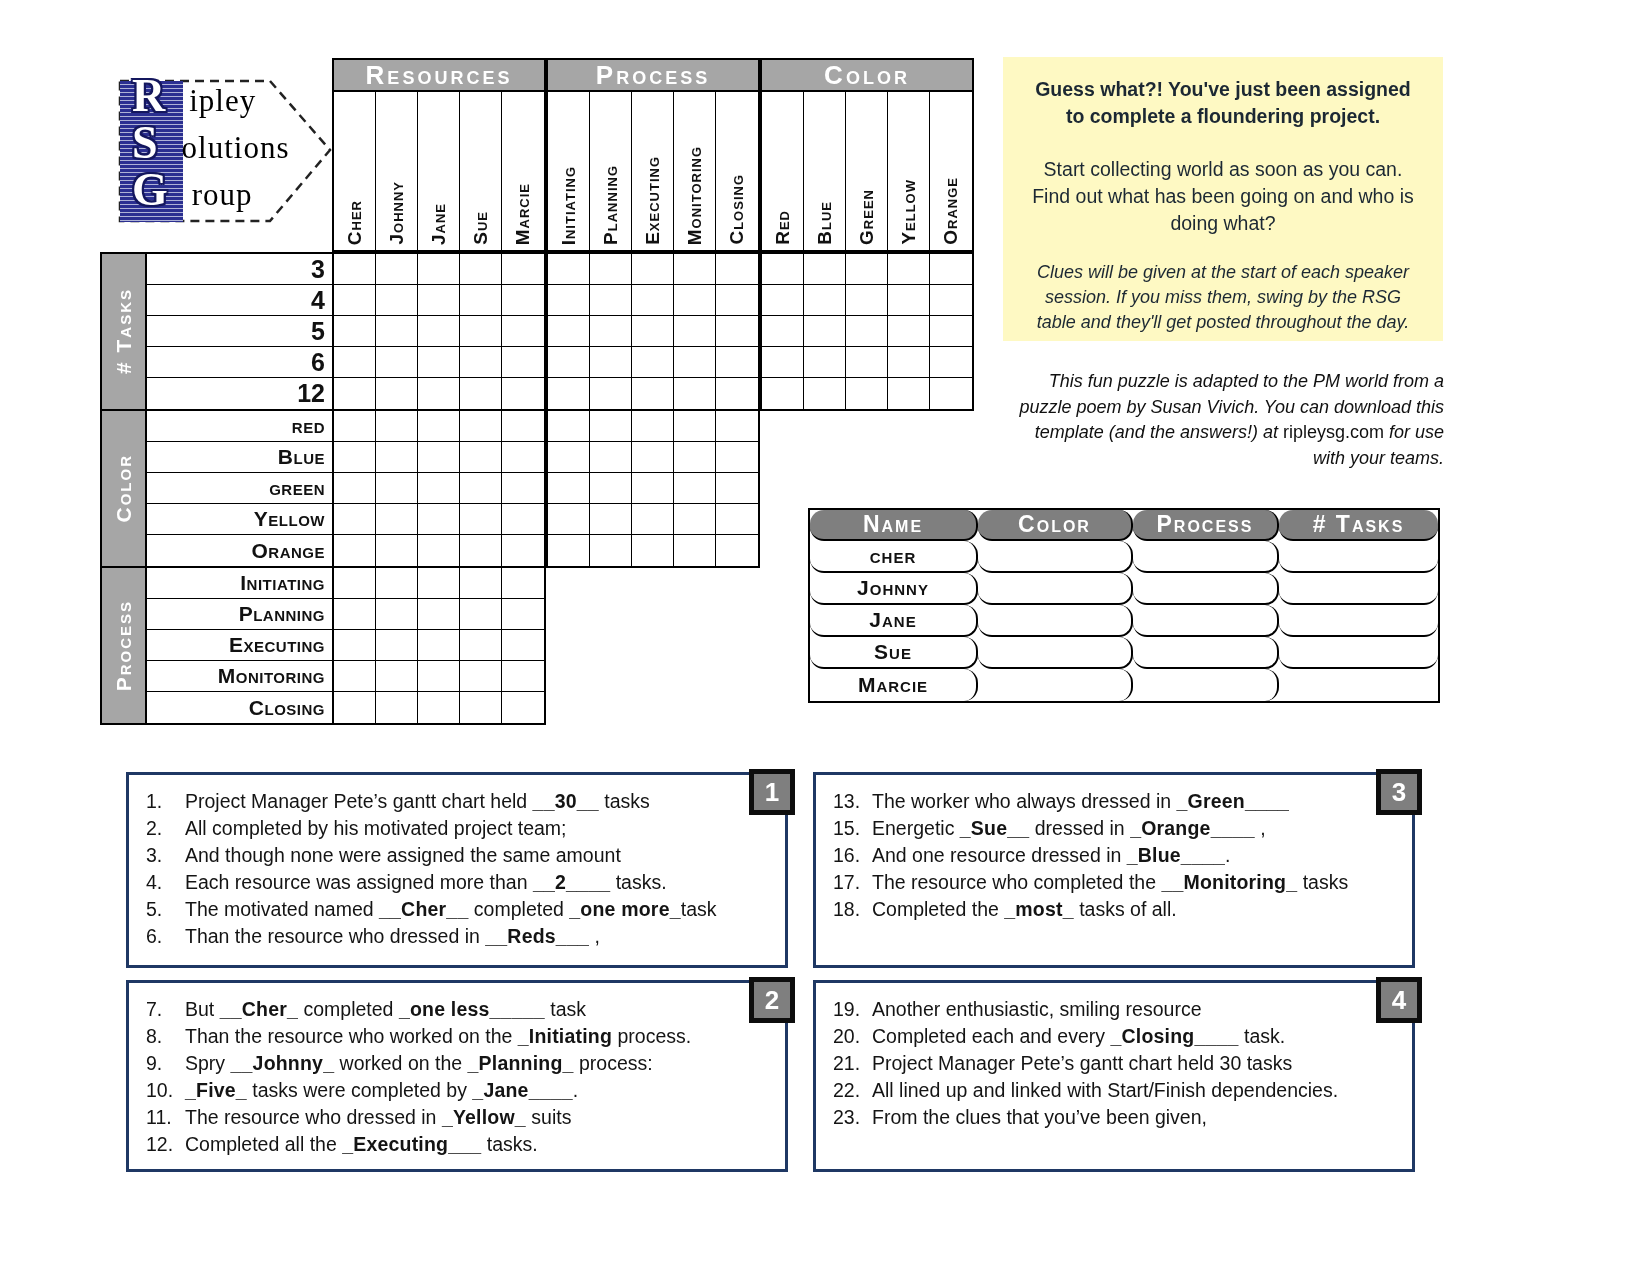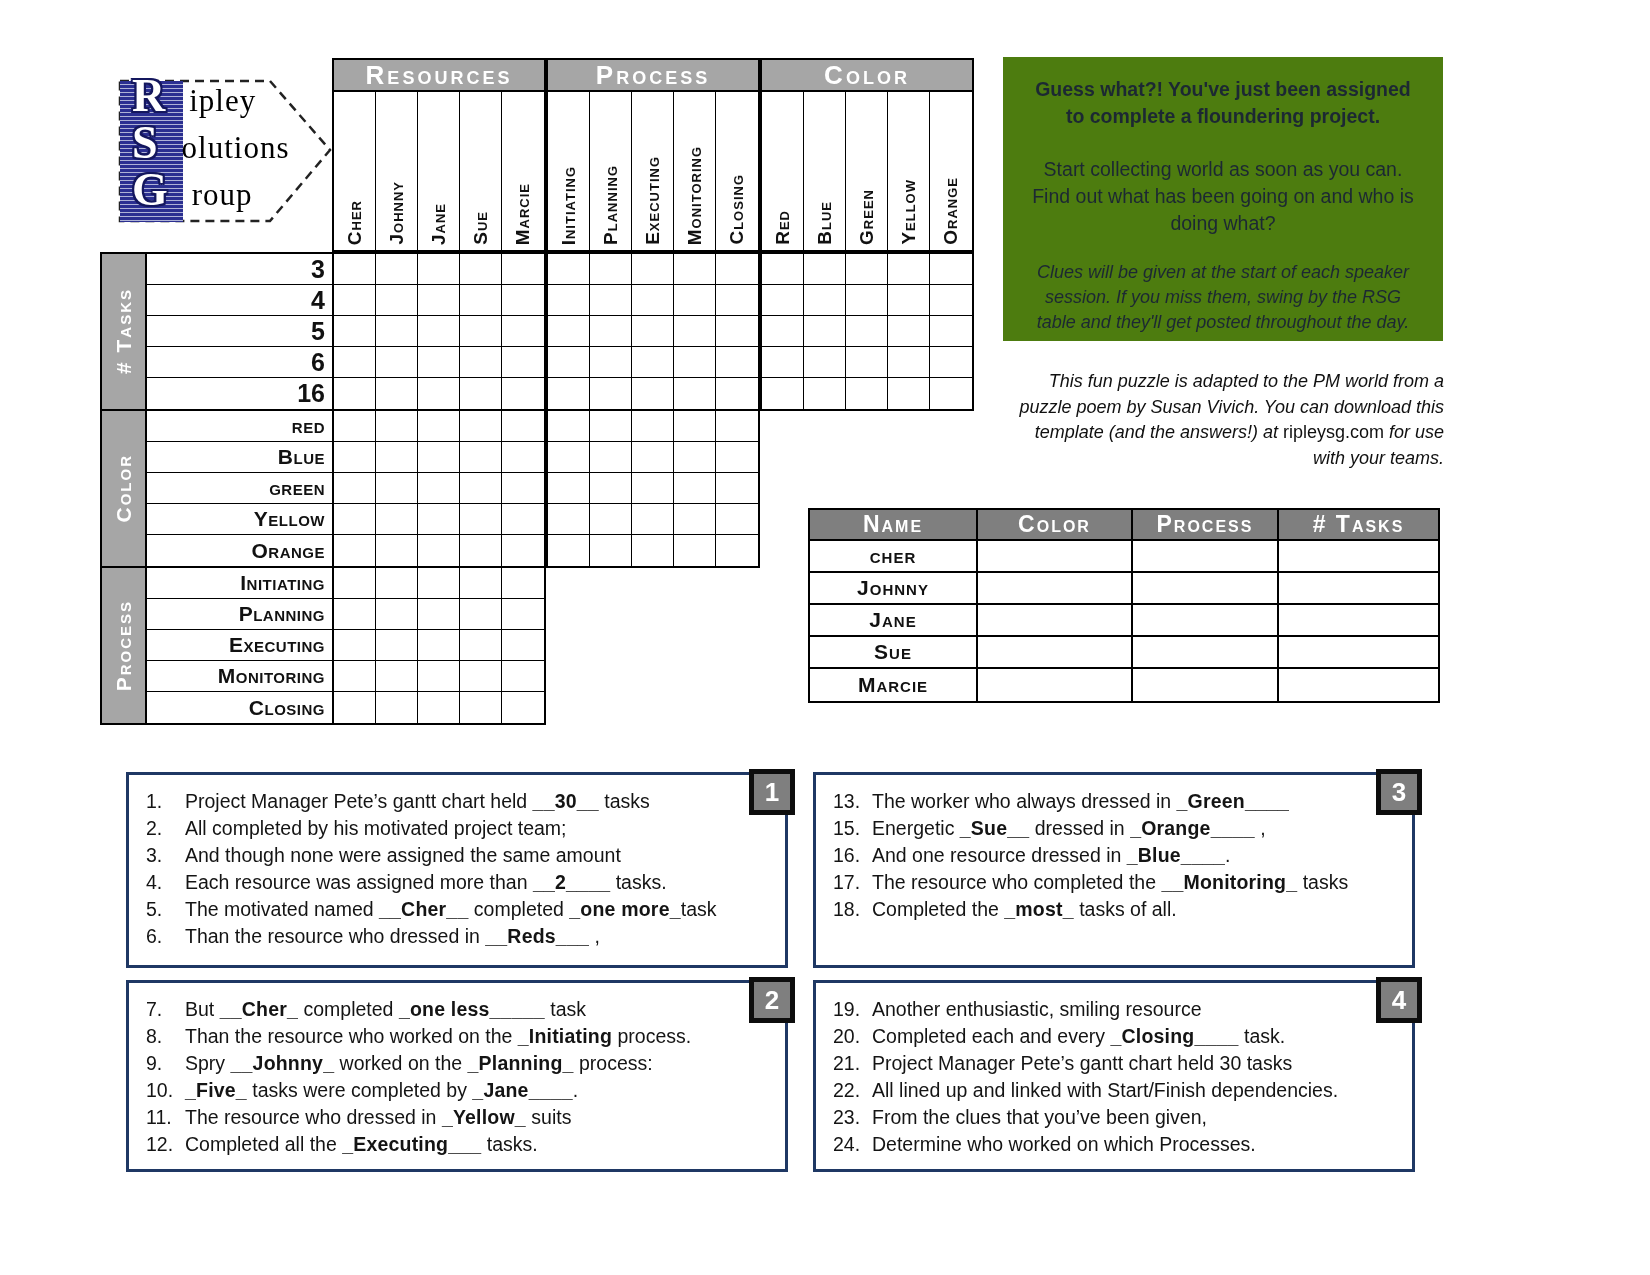--- a/index.html
+++ b/index.html
@@ -41,36 +41,36 @@
   .label-cell:last-child { border-bottom:none; }
   .label-cell.num  { font-weight:700; font-size:25px; }
   .label-cell.name { font-variant:small-caps; font-weight:700; font-size:21px; letter-spacing:0.5px; }
   .block5 { grid-template-columns:repeat(5,1fr); grid-template-rows:repeat(5,1fr); }
   .block5 .cell { border-right:1px solid #000; border-bottom:1px solid #000; }
   .block5 .cell:nth-child(5n) { border-right:none; }
   .block5 .cell:nth-child(n+21) { border-bottom:none; }
 
   
   .info-box { position:absolute; left:1003px; top:57px; width:440px; height:284px;
-    background:#4d7c0f; padding:19px 24px; text-align:center; color:#1c2833; }
+    background:#fef9c3; padding:19px 24px; text-align:center; color:#1c2833; }
   .info-head { font-weight:700; font-size:19.5px; line-height:27px; }
   .info-body { font-size:19.5px; line-height:27px; margin-top:26px; }
   .info-note { font-style:italic; font-size:18px; line-height:25px; margin-top:23px; }
 
   
   .credit { position:absolute; left:1016px; top:369px; width:428px; text-align:right;
     font-size:18px; line-height:25.5px; color:#101010; }
   .credit .it { font-style:italic; }
   .credit .up { font-style:normal; }
 
   
   .ans-table { position:absolute; left:808px; top:508px; border:2px solid #000; background:#fff;
     display:grid; grid-template-columns:168px 155px 146px 159px; grid-auto-rows:auto; }
   .ans-cell { border-right:2px solid #000; border-bottom:2px solid #000; height:32px;
-    display:flex; align-items:center; justify-content:center; }
+    display:flex; align-items:center; justify-content:center;border-radius:14px; }
   .ans-cell.c4 { border-right:none; }
   .ans-cell.rlast { border-bottom:none; }
   .ans-hdr { background:#7f7f7f; color:#fff; height:31px;
     font-variant:small-caps; font-weight:700; font-size:23px; letter-spacing:2px; }
   .ans-name { font-variant:small-caps; font-weight:700; font-size:21px; letter-spacing:1px; }
 
   
   .clue-box { position:absolute; background:#fff; border:3px solid #1f3864; padding:13px 6px 6px 17px; }
   .clue-line { display:flex; font-size:19.5px; line-height:27px; color:#141414; }
   .clue-num { width:39px; flex:none; }
@@ -159,21 +159,21 @@
       </div>
     </div>
     <div class="band pg-abs" style="left: 0px; top: 194px; width: 47px; height: 159px;">
       <span class="vtext"># Tasks</span>
     </div>
     <div class="labels-block pg-abs" style="left: 45px; top: 194px; width: 189px; height: 159px;">
       <div class="label-cell num">3</div>
       <div class="label-cell num">4</div>
       <div class="label-cell num">5</div>
       <div class="label-cell num">6</div>
-      <div class="label-cell num">16</div>
+      <div class="label-cell num">12</div>
     </div>
     <div class="block block5 pg-abs" style="left: 232px; top: 194px; width: 214px; height: 159px;">
       <div class="cell"></div>
       <div class="cell"></div>
       <div class="cell"></div>
       <div class="cell"></div>
       <div class="cell"></div>
       <div class="cell"></div>
       <div class="cell"></div>
       <div class="cell"></div>
@@ -480,18 +480,14 @@
         <span class="clue-text"><span>Project Manager Pete’s gantt chart held 30 tasks</span></span>
       </div>
       <div class="clue-line">
         <span class="clue-num">22.</span>
         <span class="clue-text"><span>All lined up and linked with Start/Finish dependencies.</span></span>
       </div>
       <div class="clue-line">
         <span class="clue-num">23.</span>
         <span class="clue-text"><span>From the clues that you’ve been given,</span></span>
       </div>
-      <div class="clue-line">
-        <span class="clue-num">24.</span>
-        <span class="clue-text"><span>Determine who worked on which Processes.</span></span>
-      </div>
     </div>
   </div>
 
 </body></html>

